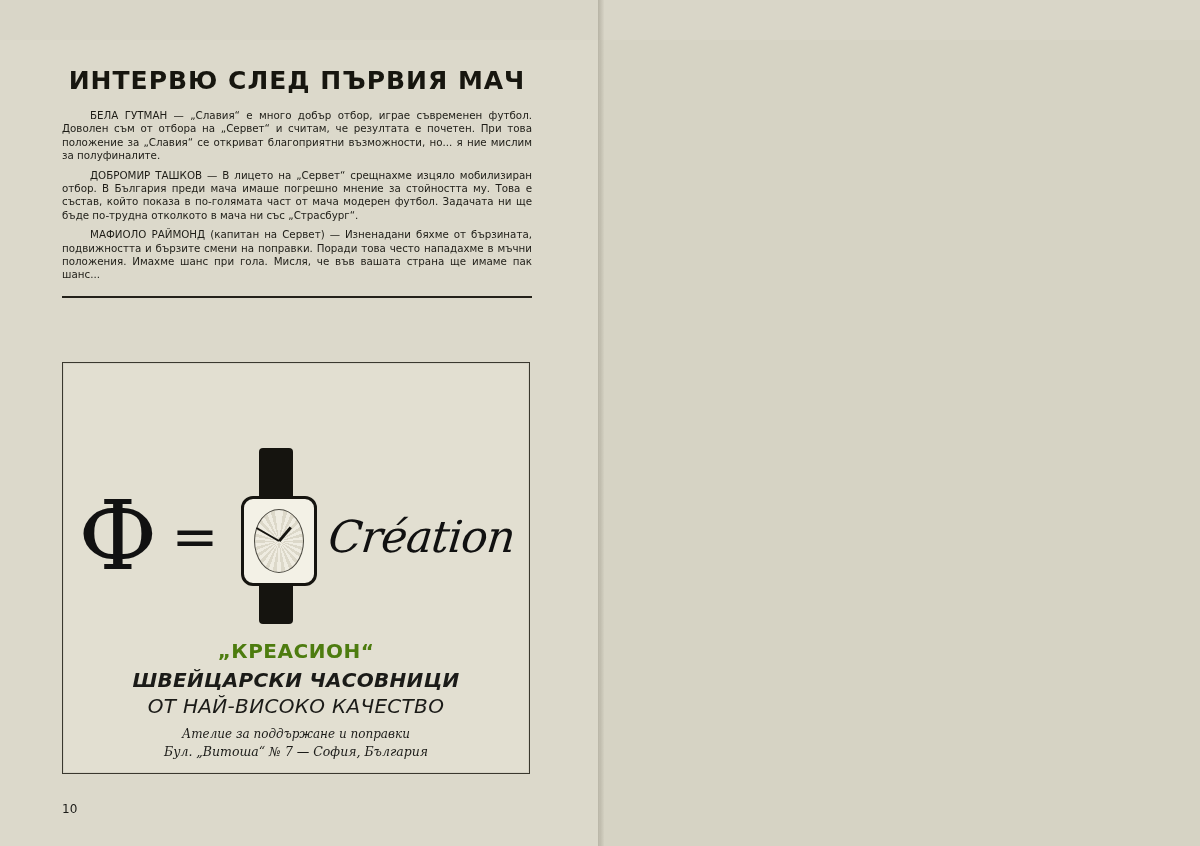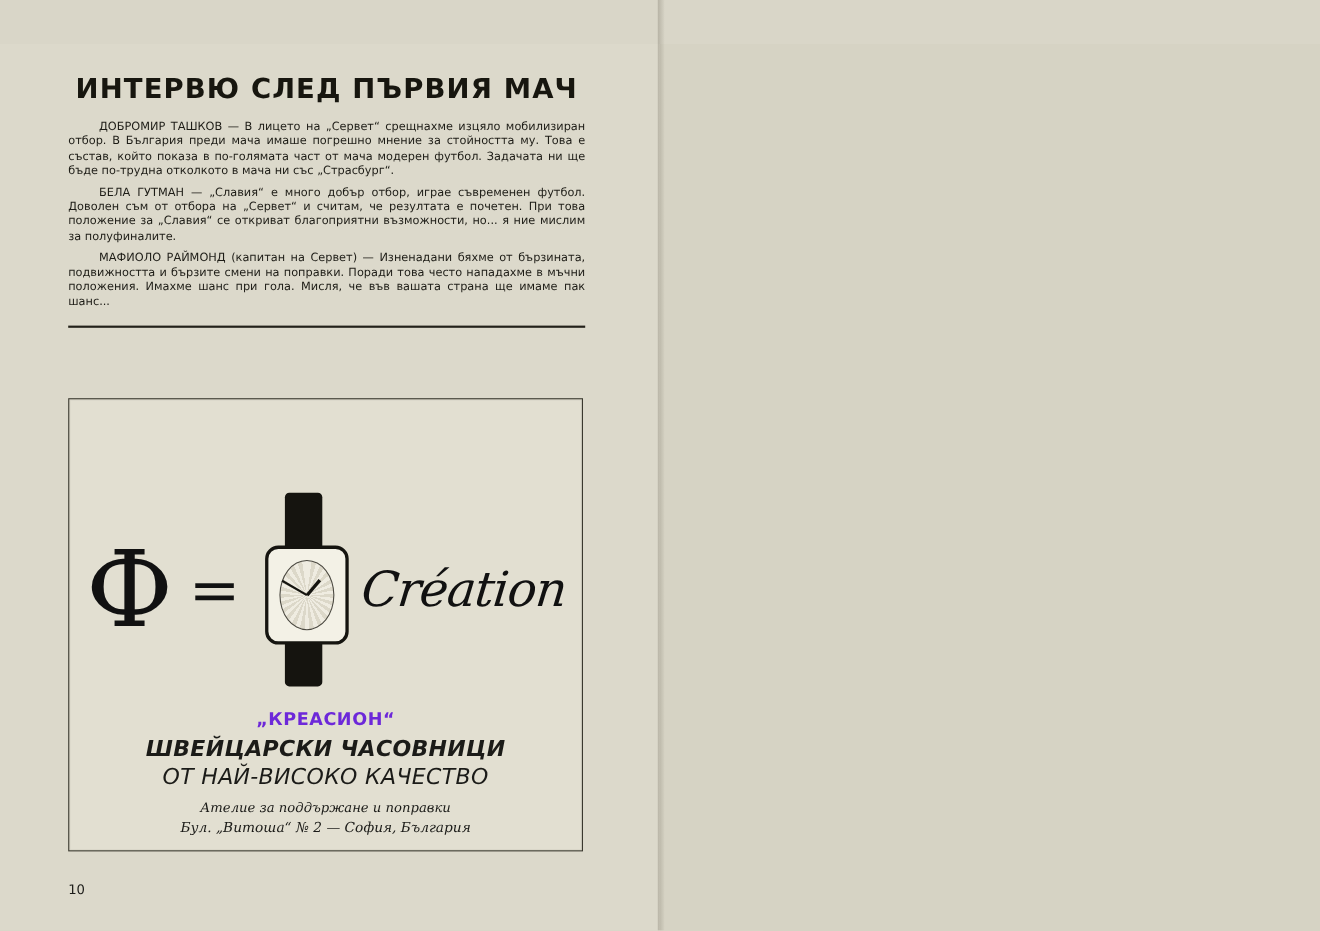--- a/index.html
+++ b/index.html
@@ -76,42 +76,42 @@
   }
   .watch .hand-h{width:2.5px;height:18px;transform:translate(-50%,-100%) rotate(40deg);}
   .watch .hand-m{width:2px;height:26px;transform:translate(-50%,-100%) rotate(-60deg);}
   .script{
     font-family:"DejaVu Serif",serif;
     font-style:italic;font-size:44px;color:#111;letter-spacing:-1px;
     transform:skewX(-6deg);
   }
   .ad-txt{position:absolute;left:0;right:0;bottom:14px;text-align:center;}
   .ad-brand{
-    font-family:"DejaVu Sans",sans-serif;font-weight:bold;font-size:16px;
-    letter-spacing:.5px;margin-bottom:5px;color:#6d28d9;
+    font-family:"DejaVu Sans",sans-serif;font-weight:bold;font-size:20px;
+    letter-spacing:.5px;margin-bottom:5px;color:#4d7c0f;
   }
   .ad-l1{font-family:"DejaVu Sans",sans-serif;font-weight:bold;font-style:italic;
     font-size:20px;letter-spacing:.3px;margin-bottom:2px;}
   .ad-l2{font-family:"DejaVu Sans",sans-serif;font-weight:normal;font-style:italic;
     font-size:20px;letter-spacing:.3px;margin-bottom:9px;}
   .ad-l3{font-family:"DejaVu Serif",serif;font-style:italic;font-size:12px;margin-bottom:3px;}
   .ad-l4{font-family:"DejaVu Serif",serif;font-style:italic;font-size:12.5px;}
   .folio-left{position:absolute;left:62px;top:762px;font-family:"DejaVu Sans",sans-serif;font-size:12px;}
 </style>
 </head>
 <body>
 
 <div class="spread">
 
   <div class="page page-left">
 
     <div class="lp-inner">
       <h1 class="article-title">ИНТЕРВЮ СЛЕД ПЪРВИЯ МАЧ</h1>
+      <p class="para">БЕЛА ГУТМАН — „Славия“ е много добър отбор, играе съвременен футбол. Доволен съм от отбора на „Сервет“ и считам, че резултата е почетен. При това положение за „Славия“ се откриват благоприятни възможности, но... я ние мислим за полуфиналите.</p>
       <p class="para">ДОБРОМИР ТАШКОВ — В лицето на „Сервет“ срещнахме изцяло мобилизиран отбор. В България преди мача имаше погрешно мнение за стойността му. Това е състав, който показа в по-голямата част от мача модерен футбол. Задачата ни ще бъде по-трудна отколкото в мача ни със „Страсбург“.</p>
-      <p class="para">БЕЛА ГУТМАН — „Славия“ е много добър отбор, играе съвременен футбол. Доволен съм от отбора на „Сервет“ и считам, че резултата е почетен. При това положение за „Славия“ се откриват благоприятни възможности, но... я ние мислим за полуфиналите.</p>
       <p class="para">МАФИОЛО РАЙМОНД (капитан на Сервет) — Изненадани бяхме от бързината, подвижността и бързите смени на поправки. Поради това често нападахме в мъчни положения. Имахме шанс при гола. Мисля, че във вашата страна ще имаме пак шанс...</p>
       <div class="rule"></div>
     </div>
 
     <div class="ad-box">
       <div class="logo-row">
         <span class="phi">Ф</span>
         <span class="eq">=</span>
         <span class="watch">
           <span class="strap-top"></span>
@@ -123,21 +123,21 @@
             </span>
           </span>
         </span>
         <span class="script">Création</span>
       </div>
       <div class="ad-txt">
         <div class="ad-brand">„КРЕАСИОН“</div>
         <div class="ad-l1">ШВЕЙЦАРСКИ ЧАСОВНИЦИ</div>
         <div class="ad-l2">ОТ НАЙ-ВИСОКО КАЧЕСТВО</div>
         <div class="ad-l3">Ателие за поддържане и поправки</div>
-        <div class="ad-l4">Бул. „Витоша“ № 2 — София, България</div>
+        <div class="ad-l4">Бул. „Витоша“ № 7 — София, България</div>
       </div>
     </div>
 
     <div class="folio-left">10</div>
   </div>
 
   <div class="page page-right">
 
     
 

